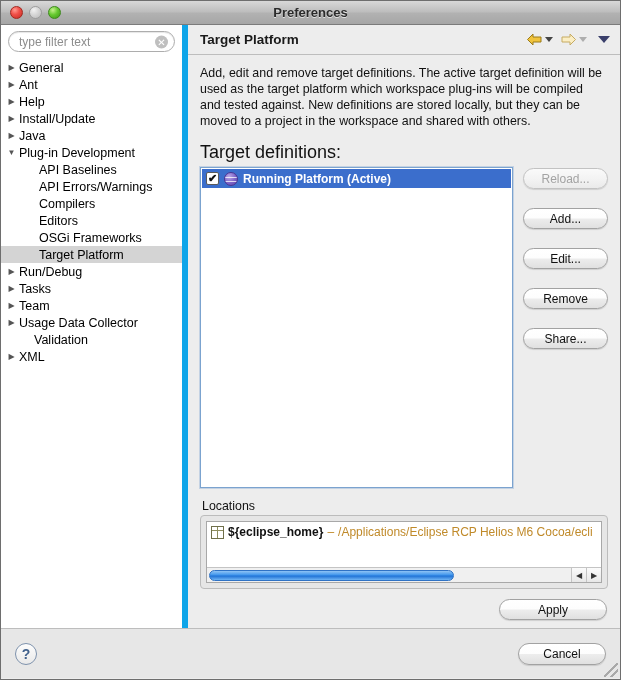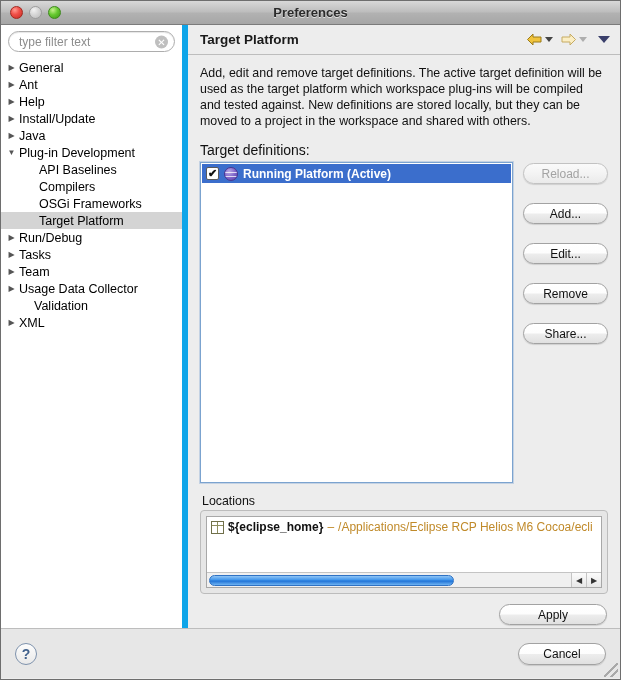--- a/index.html
+++ b/index.html
@@ -106,21 +106,21 @@
   .nav-caret.big {
     border-left-width: 6px; border-right-width: 6px;
     border-top: 7px solid #3a3f6b; margin-left: 4px; margin-right: 0;
   }
 
   #page-body { flex: 1; padding: 10px 12px 0 12px; position: relative; }
   #description {
     font-size: 12.4px; color: #111; line-height: 16px;
     margin: 0 0 13px 0; max-width: 405px;
   }
-  .field-label { font-size: 14px; color: #111; margin-bottom: 4px; }
+  .field-label { font-size: 18px; color: #111; margin-bottom: 4px; }
 
   
   #list-area { display: flex; align-items: flex-start; }
   #def-list {
     width: 313px; height: 321px;
     background: #fff;
     border: 1px solid #7ba3cf;
     box-shadow: 0 0 0 1px rgba(120,160,210,.35);
     padding: 1px; overflow: hidden;
   }
@@ -176,21 +176,21 @@
     text-shadow: 0 -1px 0 rgba(0,0,0,.28);
   }
 
   
   #locations { margin-top: 11px; }
   #loc-label { font-size: 12.4px; color: #111; margin-bottom: 2px; padding-left: 2px; }
   #loc-frame {
     border: 1px solid #bcbcbc; border-radius: 4px;
     background: #e6e6e6; padding: 5px;
   }
-  #loc-inner { background: #fff; border: 1px solid #a8a8a8; height: 72px; position: relative; overflow: hidden; }
+  #loc-inner { background: #fff; border: 1px solid #a8a8a8; height: 62px; position: relative; overflow: hidden; }
   #loc-row {
     display: flex; align-items: center; gap: 4px;
     padding: 3px 4px; font-size: 12px; white-space: nowrap;
   }
   .loc-icon {
     width: 13px; height: 13px; flex: 0 0 13px;
     background: #fff; border: 1px solid #6f6f4a; position: relative;
   }
   .loc-icon::before {
     content: ""; position: absolute; left: 0; right: 0; top: 3px; height: 1px; background: #8d8d5e;
@@ -294,21 +294,29 @@
           <div class="tree-row" style="padding-left: 4px;">
             <span class="twisty">▼</span>
             <span class="tree-label">Plug-in Development</span>
           </div>
           <div class="tree-row" style="padding-left: 24px;">
             <span class="twisty">&nbsp;</span>
             <span class="tree-label">API Baselines</span>
           </div>
           <div class="tree-row" style="padding-left: 24px;">
             <span class="twisty">&nbsp;</span>
+            <span class="tree-label">API Errors/Warnings</span>
+          </div>
+          <div class="tree-row" style="padding-left: 24px;">
+            <span class="twisty">&nbsp;</span>
             <span class="tree-label">Compilers</span>
+          </div>
+          <div class="tree-row" style="padding-left: 24px;">
+            <span class="twisty">&nbsp;</span>
+            <span class="tree-label">Editors</span>
           </div>
           <div class="tree-row" style="padding-left: 24px;">
             <span class="twisty">&nbsp;</span>
             <span class="tree-label">OSGi Frameworks</span>
           </div>
           <div class="tree-row selected" style="padding-left: 24px;">
             <span class="twisty">&nbsp;</span>
             <span class="tree-label">Target Platform</span>
           </div>
           <div class="tree-row" style="padding-left: 4px;">

